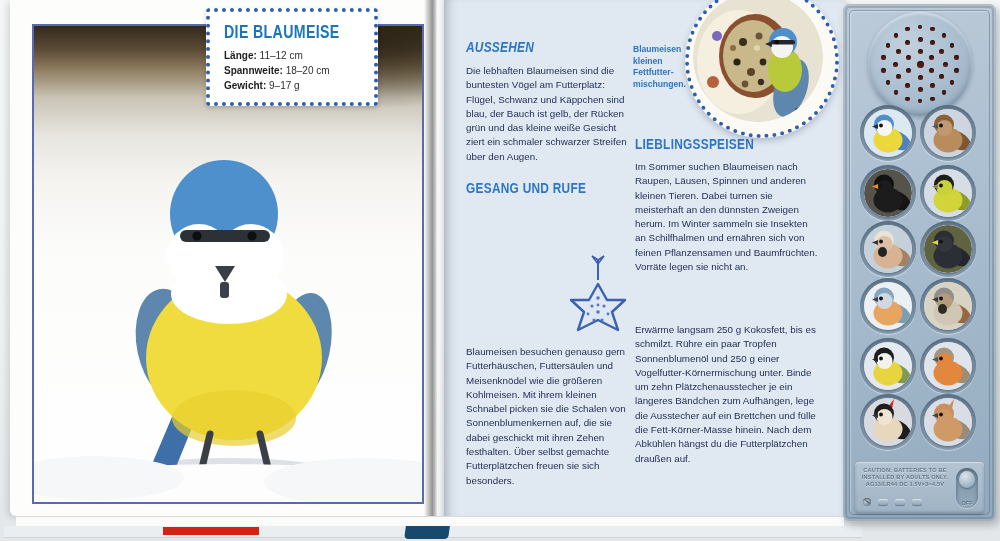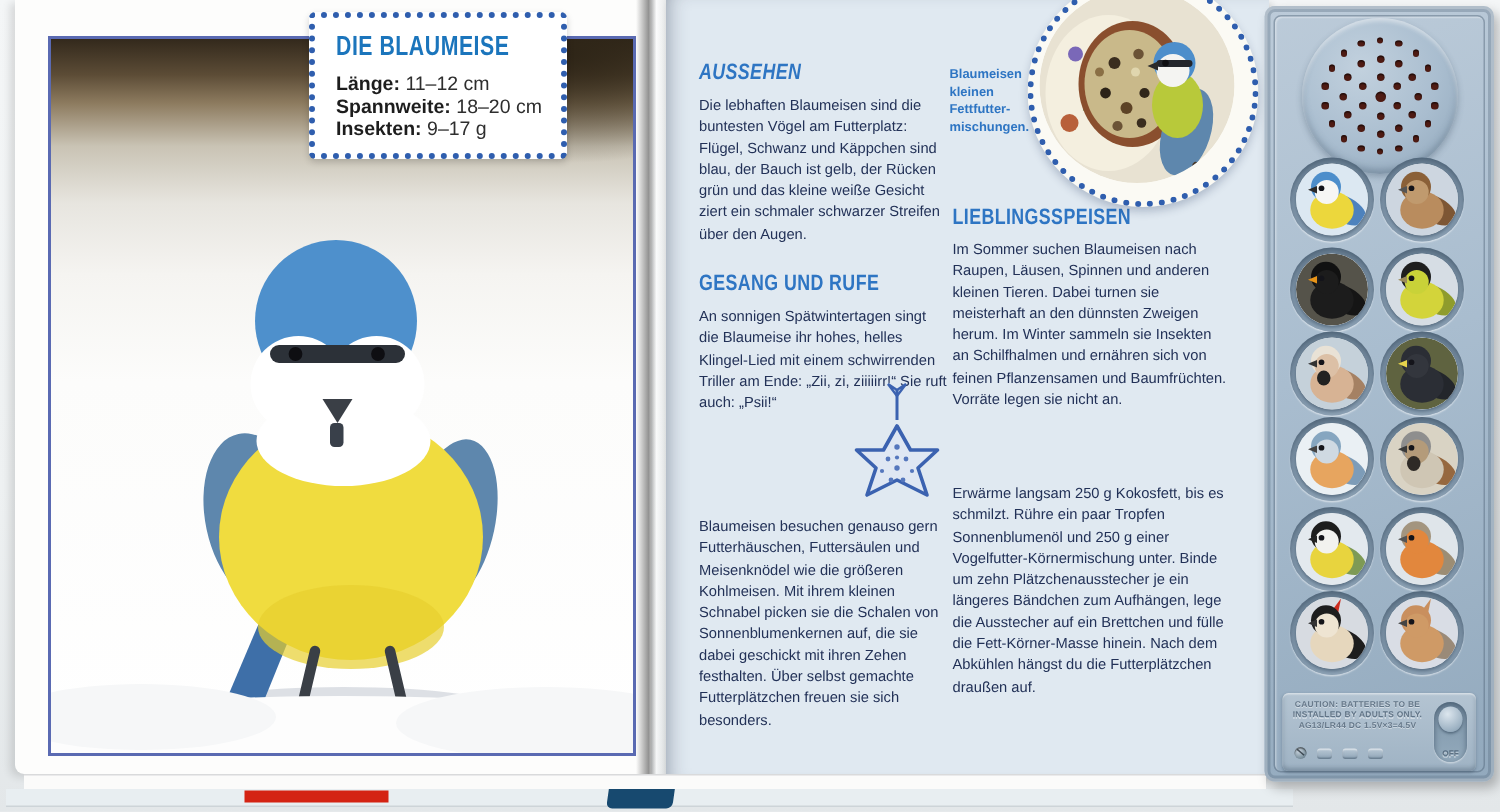--- a/index.html
+++ b/index.html
@@ -12,21 +12,21 @@
   .photo{position:absolute;left:22px;top:24px;width:388px;height:476px;border:2px solid #5a6ab2;
          overflow:hidden;
          background:
           radial-gradient(60% 22% at 88% 2%, #2e2517 0%, rgba(46,37,23,0) 70%),
           linear-gradient(180deg,#33291c 0%,#5c4c36 5%,#8d7b5f 9%,#c9c3b4 15%,#e7e5df 23%,#f5f4f1 33%,#fcfcfb 48%,#ffffff 100%);}
   .photo svg{position:absolute;left:0;top:0;}
   .title-box{position:absolute;left:196px;top:8px;width:138px;padding:10px 12px 9px 14px;background:#fff;
              border:4px dotted var(--chain-blue,#2f5eae);border-radius:4px;box-shadow:0 2px 5px rgba(0,0,0,.18);}
   .title-box h1{margin:0 0 7px 0;font-size:16.5px;letter-spacing:.4px;color:var(--title-blue,#1b75bc);
              font-weight:700;transform:scaleX(.86) scaleY(1.12);transform-origin:left center;white-space:nowrap;}
-  .stat{font-size:13px;line-height:15px;color:#2e2e2e;}
+  .stat{font-size:10px;line-height:15px;color:#2e2e2e;}
   .stat b{color:#1d1d1d;}
   
   .spine{position:absolute;left:424px;top:0;width:22px;height:520px;
          background:linear-gradient(90deg,rgba(0,0,0,0) 0%,rgba(60,60,60,.55) 38%,rgba(255,255,255,.6) 62%,rgba(0,0,0,.08) 100%);}
   
   .page-right{position:absolute;left:444px;top:0;width:402px;height:519px;background:var(--page-bg,#e0e9f1);
               border-bottom-right-radius:4px;
               box-shadow:inset 10px 0 14px -10px rgba(30,40,60,.45), 2px 2px 5px rgba(0,0,0,.15);}
   .col{position:absolute;top:0;height:100%;}
   .col-a{left:22px;width:167px;}
@@ -120,38 +120,37 @@
     </div>
     <div class="title-box">
       <h1>DIE BLAUMEISE</h1>
       <div class="stat">
         <b>Länge:</b> <span>11–12 cm</span>
       </div>
       <div class="stat">
         <b>Spannweite:</b> <span>18–20 cm</span>
       </div>
       <div class="stat">
-        <b>Insekten:</b> <span>9–17 g</span>
+        <b>Gewicht:</b> <span>9–17 g</span>
       </div>
     </div>
   </div>
 
   <div class="spine"></div>
 
   <div class="page-right">
 
     <div class="col col-a">
       <div class="sec" style="top:40px;font-style:italic;">
         <h2 class="heading">AUSSEHEN</h2>
       </div>
       <div class="sec" style="top:181px;">
         <h2 class="heading">GESANG UND RUFE</h2>
       </div>
       <div class="sec body-text" style="top:64px;">Die lebhaften Blaumeisen sind die buntesten Vögel am Futterplatz: Flügel, Schwanz und Käppchen sind blau, der Bauch ist gelb, der Rücken grün und das kleine weiße Gesicht ziert ein schmaler schwarzer Streifen über den Augen.</div>
-      <div class="sec body-text" style="top:205px;">An sonnigen Spätwintertagen singt die Blaumeise ihr hohes, helles Klingel-Lied mit einem schwirrenden Triller am Ende: „Zii, zi, ziiiiirr!“ Sie ruft auch: „Psii!“</div>
       <div class="sec body-text" style="top:345px;">Blaumeisen besuchen genauso gern Futterhäuschen, Futtersäulen und Meisenknödel wie die größeren Kohlmeisen. Mit ihrem kleinen Schnabel picken sie die Schalen von Sonnenblumenkernen auf, die sie dabei geschickt mit ihren Zehen festhalten. Über selbst gemachte Futterplätzchen freuen sie sich besonders.</div>
     </div>
 
     <div class="col col-b">
       <div class="sec" style="top:137px;">
         <h2 class="heading">LIEBLINGSSPEISEN</h2>
       </div>
       <div class="sec body-text" style="top:160px;">Im Sommer suchen Blaumeisen nach Raupen, Läusen, Spinnen und anderen kleinen Tieren. Dabei turnen sie meisterhaft an den dünnsten Zweigen herum. Im Winter sammeln sie Insekten an Schilfhalmen und ernähren sich von feinen Pflanzensamen und Baumfrüchten. Vorräte legen sie nicht an.</div>
       <div class="sec body-text" style="top:323px;">Erwärme langsam 250 g Kokosfett, bis es schmilzt. Rühre ein paar Tropfen Sonnenblumenöl und 250 g einer Vogelfutter-Körnermischung unter. Binde um zehn Plätzchenausstecher je ein längeres Bändchen zum Aufhängen, lege die Ausstecher auf ein Brettchen und fülle die Fett-Körner-Masse hinein. Nach dem Abkühlen hängst du die Futterplätzchen draußen auf.</div>
     </div>

